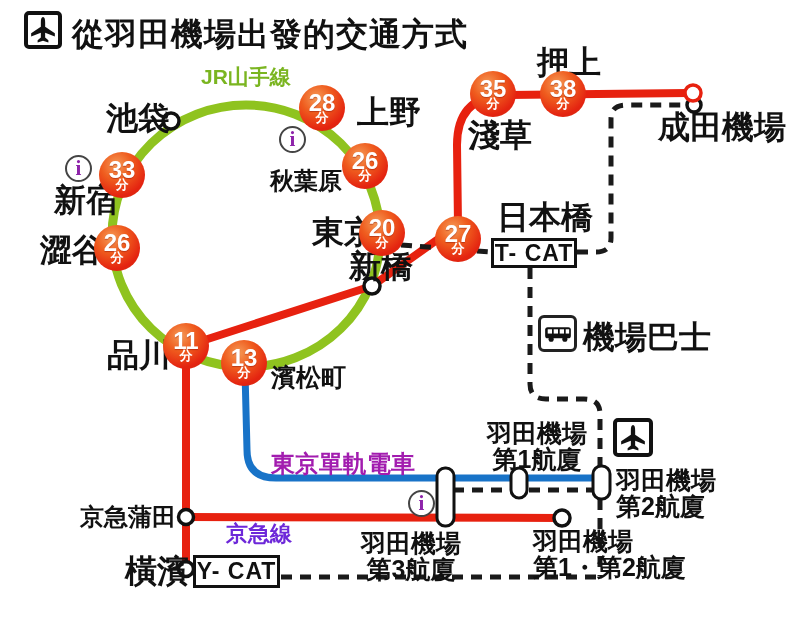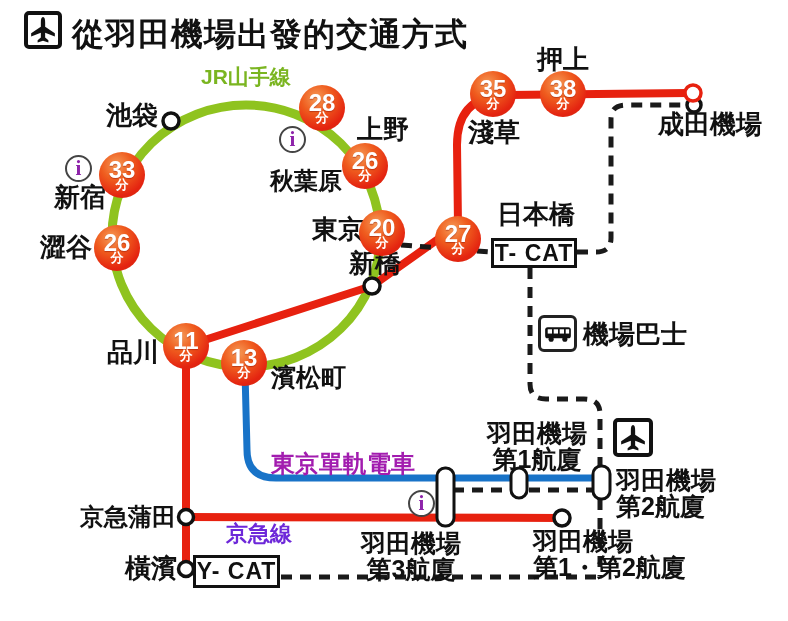--- a/index.html
+++ b/index.html
@@ -2,21 +2,21 @@
 <html><head>
 <meta charset="utf-8">
 <style>
   html,body{margin:0;padding:0;background:#fff;}
   .stage{
     position:relative;width:788px;height:621px;background:#ffffff;overflow:hidden;
     font-family:"Liberation Sans","DejaVu Sans",sans-serif;font-weight:bold;color:#111;
   }
   svg.net{position:absolute;left:0;top:0;}
   .lbl{position:absolute;white-space:nowrap;line-height:1.05;letter-spacing:0px;}
-  .sz26{font-size:26px;} .sz25{font-size:25px;} .sz24{font-size:24px;}
+  .sz26{font-size:32px;} .sz25{font-size:25px;} .sz24{font-size:24px;}
   .green-lbl{color:#7ab520;font-size:21px;}
   .red-lbl{color:#6d28d9;font-size:22px;}
   .blue-lbl{color:#a21caf;font-size:24px;}
   .badge{
     position:absolute;width:46px;height:46px;border-radius:50%;
     background:radial-gradient(circle at 38% 28%, #f59a57 0%, #ef5c1e 35%, #e42310 72%, #c9330e 100%);
     display:flex;flex-direction:column;align-items:center;justify-content:center;
     color:#fff;text-align:center;
   }
   .badge .num{font-size:24px;line-height:20px;text-shadow:0 1px 1px rgba(120,0,0,.4);}
@@ -92,21 +92,21 @@
       <path fill="#111" d="M 0,-12 C 1.5,-12 2,-10 2,-7 L 2,-3 L 11,3 L 11,6 L 2,2.5 L 2,7 L 5,9.5 L 5,11.5 L 0,10 L -5,11.5 L -5,9.5 L -2,7 L -2,2.5 L -11,6 L -11,3 L -2,-3 L -2,-7 C -2,-10 -1.5,-12 0,-12 Z"></path>
     </svg>
   </div>
   <div class="title-text">從羽田機場出發的交通方式</div>
 
   <div class="lbl green-lbl" style="left:201px;top:66px;">JR山手線</div>
   <div class="lbl red-lbl" style="left:226px;top:522px;">京急線</div>
   <div class="lbl blue-lbl" style="left:271px;top:451px;">東京單軌電車</div>
 
   <div class="lbl sz26" style="left:106px;top:102px;">池袋</div>
-  <div class="lbl sz26" style="left:357px;top:96px;margin-top:20px;">上野</div>
+  <div class="lbl sz26" style="left:357px;top:96px;">上野</div>
   <div class="lbl sz24" style="left:270px;top:168px;">秋葉原</div>
   <div class="lbl sz26" style="left:54px;top:184px;">新宿</div>
   <div class="lbl sz26" style="left:40px;top:234px;">澀谷</div>
   <div class="lbl sz26" style="left:312px;top:216px;">東京</div>
   <div class="lbl sz26" style="left:309px;top:250px;margin-left:40px;">新橋</div>
   <div class="lbl sz26" style="left:497px;top:201px;">日本橋</div>
   <div class="lbl sz26" style="left:468px;top:119px;">淺草</div>
   <div class="lbl sz26" style="left:537px;top:46px;">押上</div>
   <div class="lbl sz26" style="left:658px;top:111px;">成田機場</div>
   <div class="lbl sz26" style="left:107px;top:339px;">品川</div>

